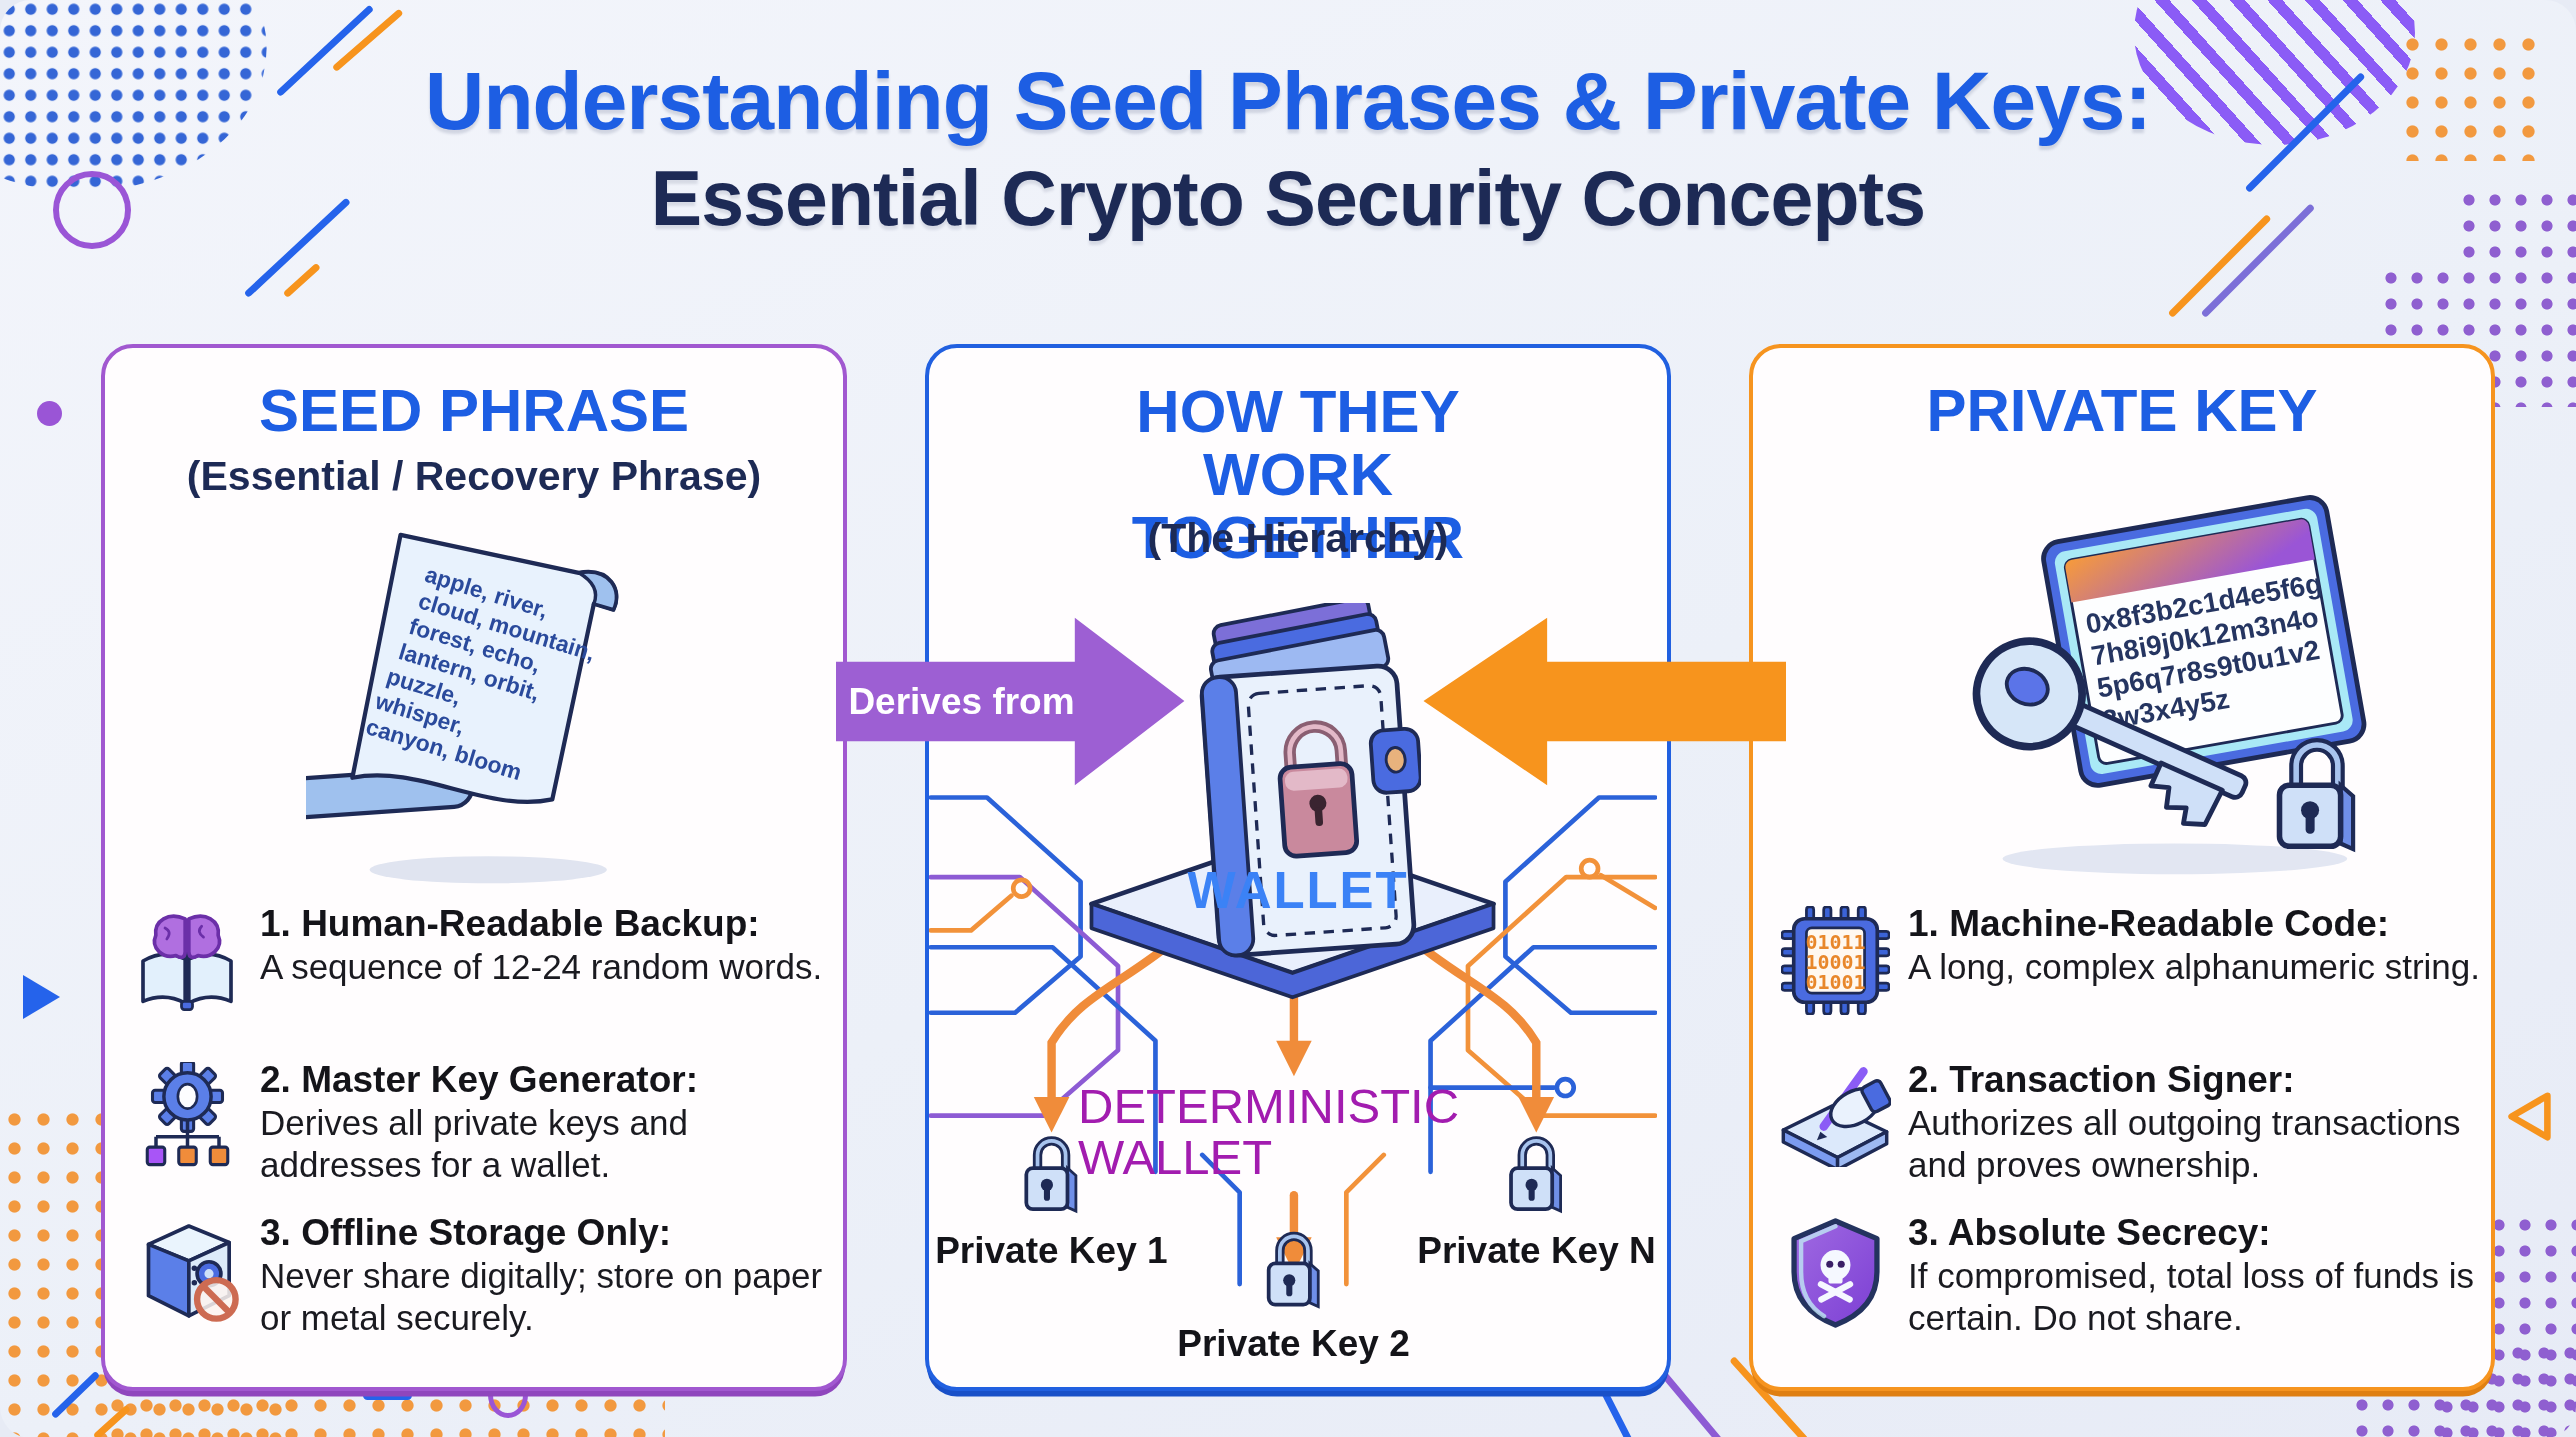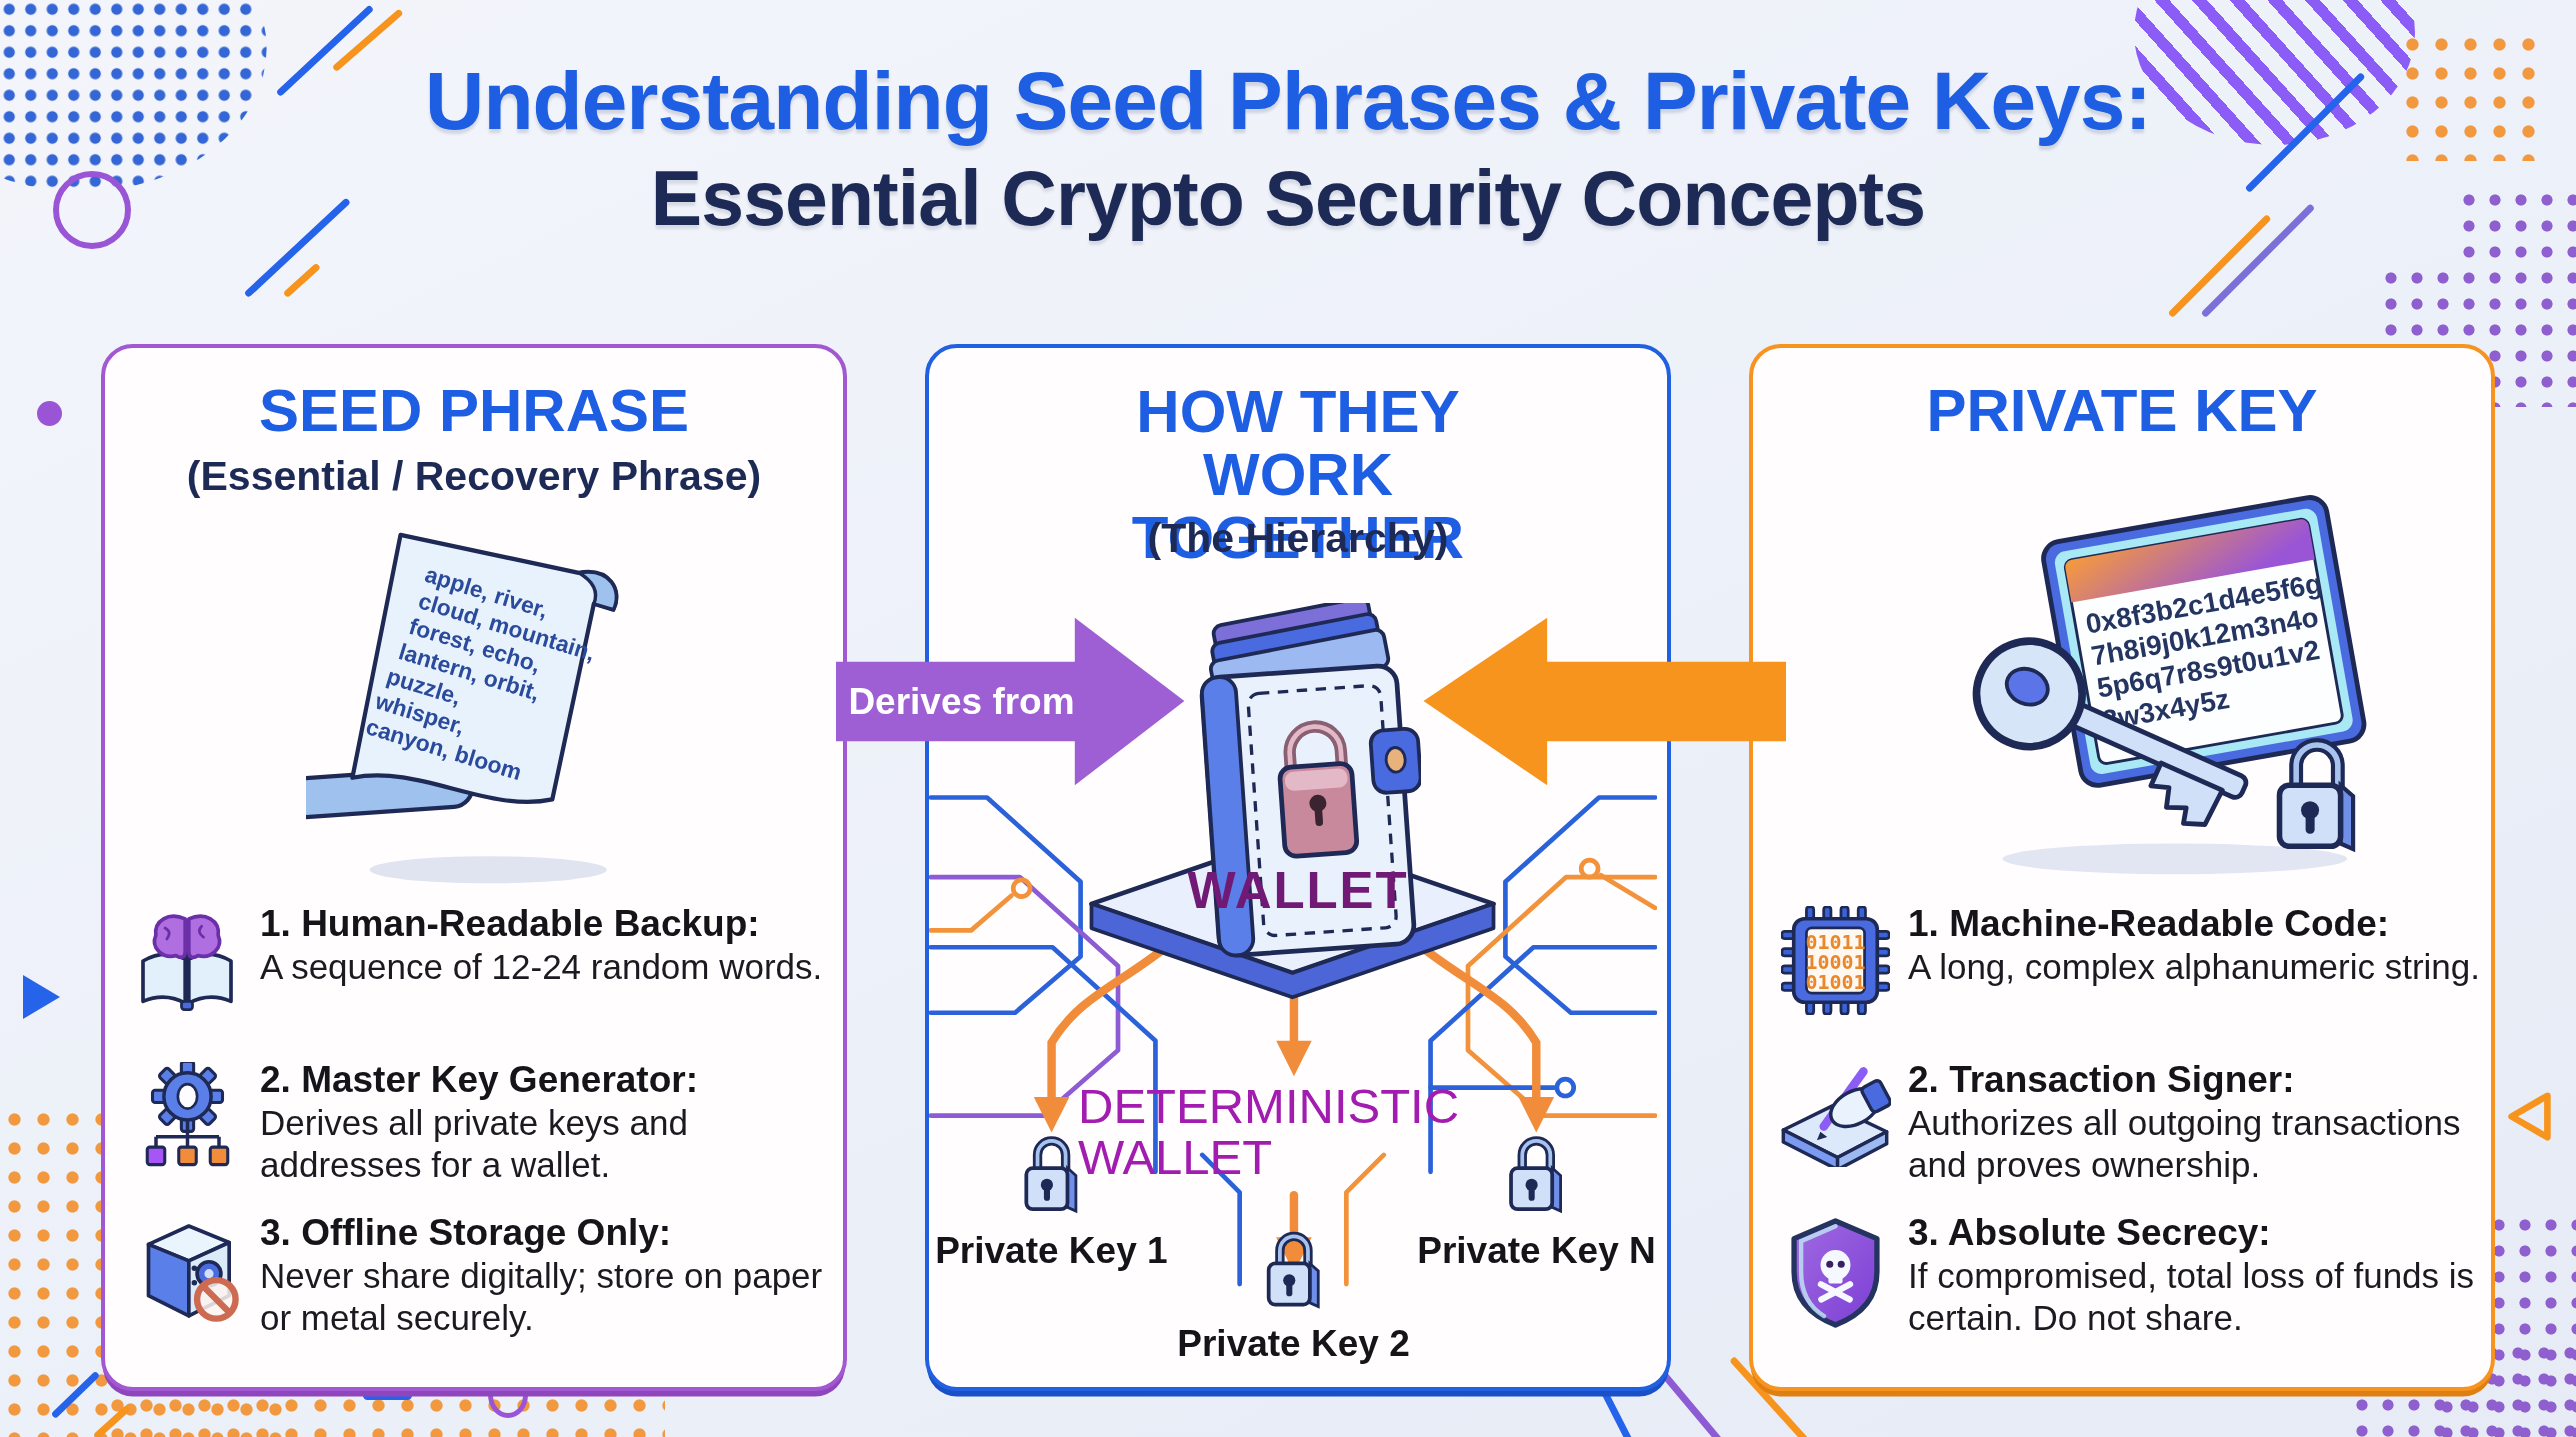--- a/index.html
+++ b/index.html
@@ -1,18 +1,18 @@
 <!DOCTYPE html>
 <html style="font-size:15px"><head>
 <meta charset="utf-8">
 <style>
   html,body{margin:0;padding:0;background:#e7ebf5;}
   .canvas{position:relative;width:2576px;height:1438px;overflow:hidden;
           background:linear-gradient(155deg,#f3f5fb 0%,#ecf0f8 55%,#e7ebf6 100%);
-          font-family:"Liberation Sans",sans-serif;}
+          font-family:"Liberation Sans",sans-serif;border-radius:31px;}
   .abs{position:absolute;}
 
   
   .title1{top:54px;left:0;width:100%;text-align:center;font-size:82px;font-weight:700;
           color:#1d5ee3;letter-spacing:-0.9px;text-shadow:0 3.7px 2.8px rgba(29,42,85,.15);z-index:4;}
   .title2{top:154px;left:0;width:100%;text-align:center;font-size:77px;font-weight:700;
           color:#1d2a55;letter-spacing:-0.9px;text-shadow:0 3.7px 2.8px rgba(29,42,85,.12);z-index:4;}
 
   
   .panel{position:absolute;top:320px;width:738px;height:1039px;background:#fffdfe;
@@ -27,21 +27,21 @@
 
   
   .item{position:absolute;left:24px;width:704px;display:flex;gap:15px;align-items:flex-start;}
   .item-icon{flex:0 0 116px;display:flex;justify-content:center;padding-top:3.7px;}
   .item-text{flex:1;}
   .item-title{font-size:37px;font-weight:700;color:#141419;line-height:1.18;}
   .item-body{font-size:35px;font-weight:400;color:#1a1a20;line-height:1.2;max-width:585px;}
 
   
   .wallet-label{top:513px;left:0;width:100%;text-align:center;font-size:51px;font-weight:700;
-                color:#701a75;z-index:3;letter-spacing:1.9px;}
+                color:#3b82f6;z-index:3;letter-spacing:1.9px;}
   .det-label{top:733px;left:50%;width:440px;transform:translateX(-50%);text-align:left;
              font-size:49px;font-weight:400;color:#a21caf;line-height:1.05;z-index:3;}
   .pk-label{position:absolute;width:243px;text-align:center;font-size:37px;font-weight:700;
             color:#141419;z-index:3;}
 
   
   .flow-arrow{z-index:3;}
   .derives-label{top:681px;left:847px;width:229px;text-align:center;color:#ffffff;
                  font-size:37px;font-weight:700;z-index:4;}
 

